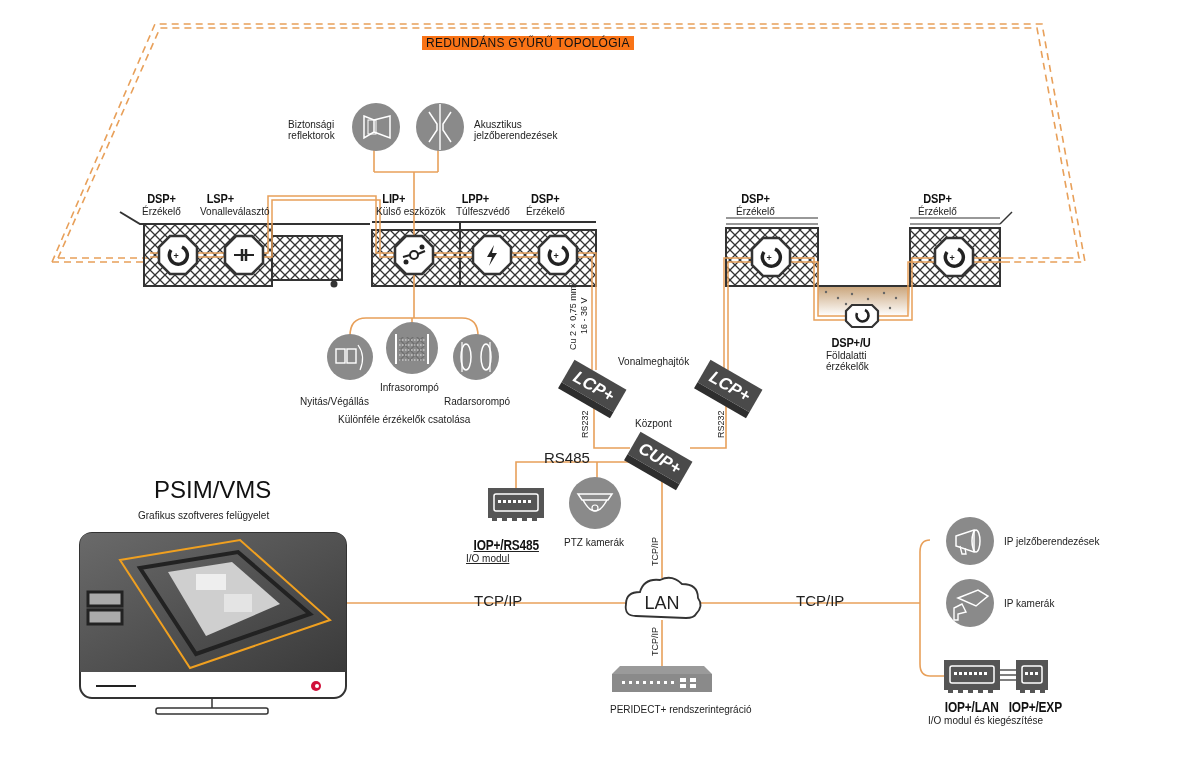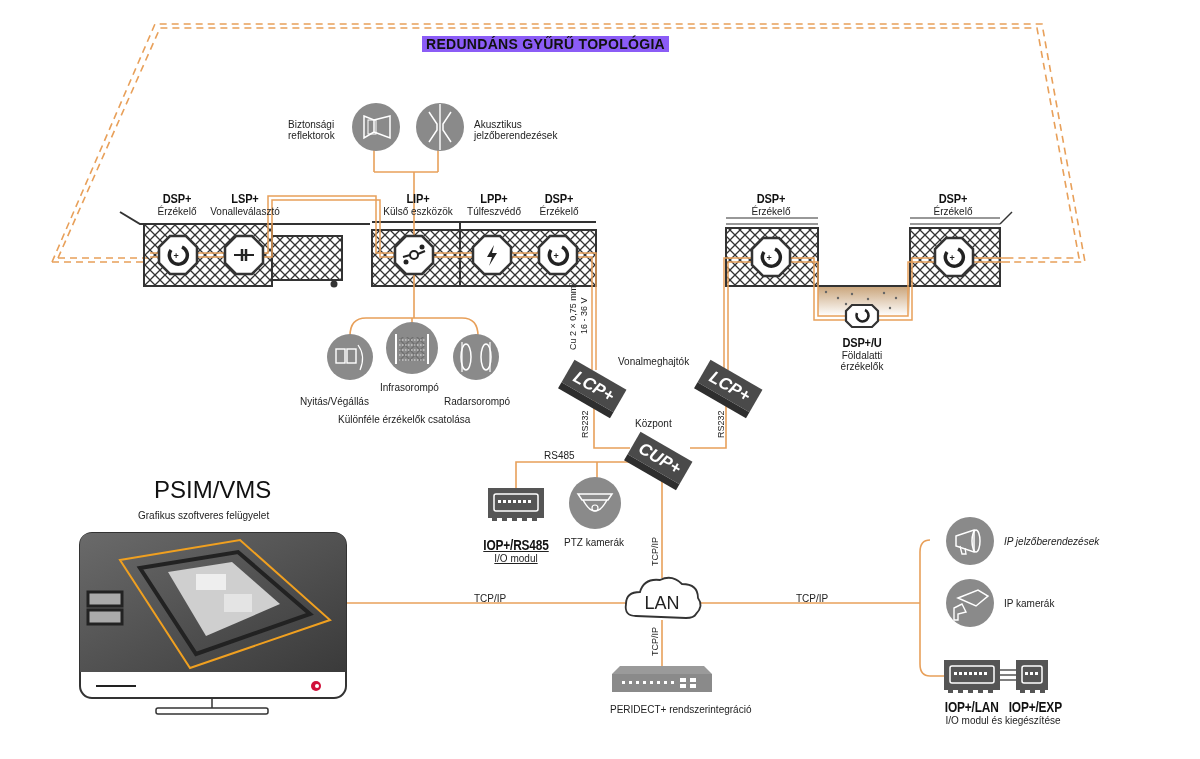--- a/index.html
+++ b/index.html
@@ -1,23 +1,23 @@
 <!DOCTYPE html>
 <html><head>
 <meta charset="utf-8">
 <style>
   html, body { margin:0; padding:0; background:#ffffff; }
   body { width:1200px; height:759px; position:relative; overflow:hidden; font-family:"Liberation Sans", sans-serif; color:#222; }
   svg#diagram { position:absolute; left:0; top:0; }
-  .lbl { position:absolute; white-space:nowrap; text-align:center; line-height:1.1; }
+  .lbl { position:absolute; white-space:nowrap; text-align:left; line-height:1.1; }
   .bold { font-family:"Liberation Sans", sans-serif; font-weight:bold; font-size:13px; color:#111; letter-spacing:-0.2px; transform:scaleX(0.85); }
   .sub { font-size:10px; color:#222; }
-  .small { font-size:10px; color:#222; }
+  .small { font-size:15px; color:#222; }
   .vert { position:absolute; white-space:nowrap; font-size:9px; color:#222; transform:rotate(-90deg); transform-origin:left top; }
-  .title { position:absolute; left:422px; top:36px; font-size:14px; font-weight:bold; color:#111; letter-spacing:0.3px; background:#8b5cf6; padding:0 4px; }
+  .title { position:absolute; left:422px; top:36px; font-size:12px; font-weight:normal; color:#111; letter-spacing:0.3px; background:#f97316; padding:0 4px; }
   .psim { position:absolute; left:154px; top:476px; font-size:24px; color:#111;text-align:center; }
 </style>
 </head>
 <body>
 
 <svg id="diagram" width="1200" height="759" viewBox="0 0 1200 759">
   <defs>
     <pattern id="mesh" width="10" height="10" patternUnits="userSpaceOnUse">
       <path d="M0 0 L10 10 M10 0 L0 10" stroke="#333" stroke-width="1.3"></path>
     </pattern>
@@ -390,21 +390,21 @@
 <div class="vert" style="left:650px;top:566px;">TCP/IP</div>
 <div class="vert" style="left:650px;top:656px;">TCP/IP</div>
 <div class="lbl small" style="left:474px;top:593px;">TCP/IP</div>
 <div class="lbl small" style="left:796px;top:593px;">TCP/IP</div>
 
 <div class="lbl sub" style="left:586px;top:704px;margin-left:24px;">PERIDECT+ rendszerintegráció</div>
 
 <div class="psim">PSIM/VMS</div>
 <div class="lbl sub" style="left:138px;top:510px;">Grafikus szoftveres felügyelet</div>
 
-<div class="lbl sub" style="left:1004px;top:536px;font-style:italic;">IP jelzőberendezések</div>
+<div class="lbl sub" style="left:1004px;top:536px;">IP jelzőberendezések</div>
 <div class="lbl sub" style="left:1004px;top:598px;">IP kamerák</div>
 <div class="lbl" style="left:928px;top:700px;width:150px;">
   <div style="display:flex;justify-content:center;gap:1px;">
     <span class="bold" style="font-size:14px;">IOP+/LAN</span>
     <span class="bold" style="font-size:14px;">IOP+/EXP</span>
   </div>
   <div class="sub">I/O modul és kiegészítése</div>
 </div>
 
 </body></html>

